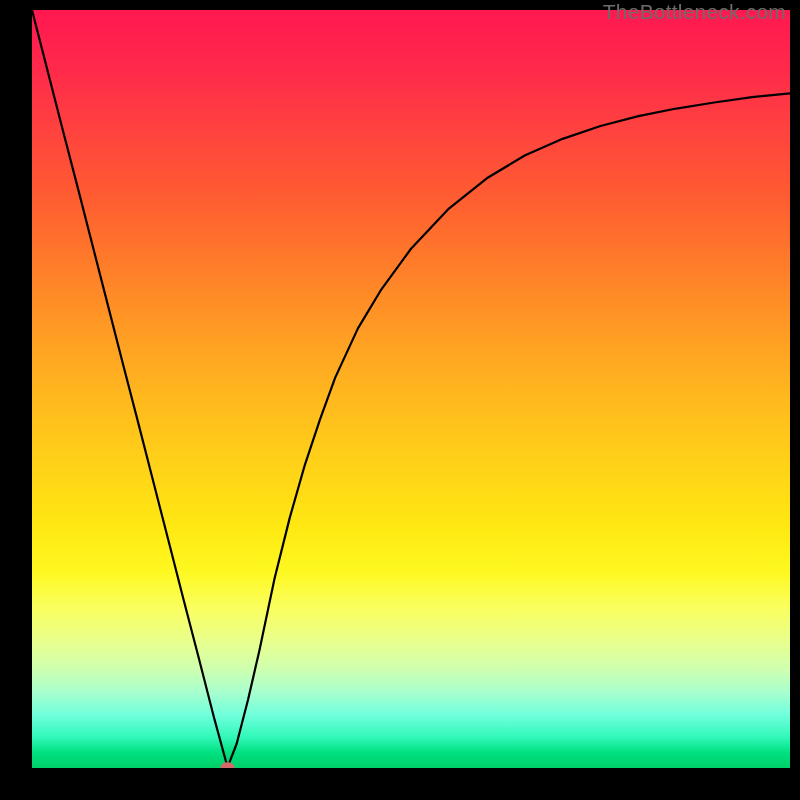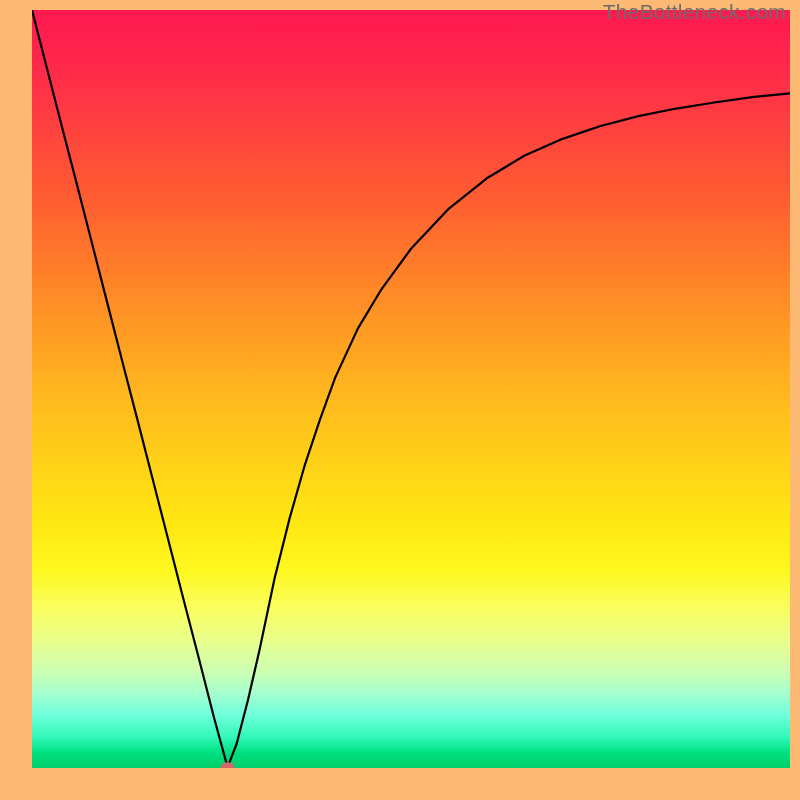--- a/index.html
+++ b/index.html
@@ -1,17 +1,17 @@
 <!DOCTYPE html>
 <html><head>
 <meta charset="utf-8">
 <style>
   * { margin: 0; padding: 0; box-sizing: border-box; }
   html, body { width: 800px; height: 800px; overflow: hidden; }
-  .wrapper { width: 800px; height: 800px; background: #fdba74; position: relative; text-align: center; }
+  .wrapper { width: 800px; height: 800px; background: #000000; position: relative; text-align: center; }
   .plot-area {
     position: absolute;
     left: 32px;
     top: 10px;
     width: 758px;
     height: 758px;
   }
   .gradient-bg {
     position: absolute;
     inset: 0;

